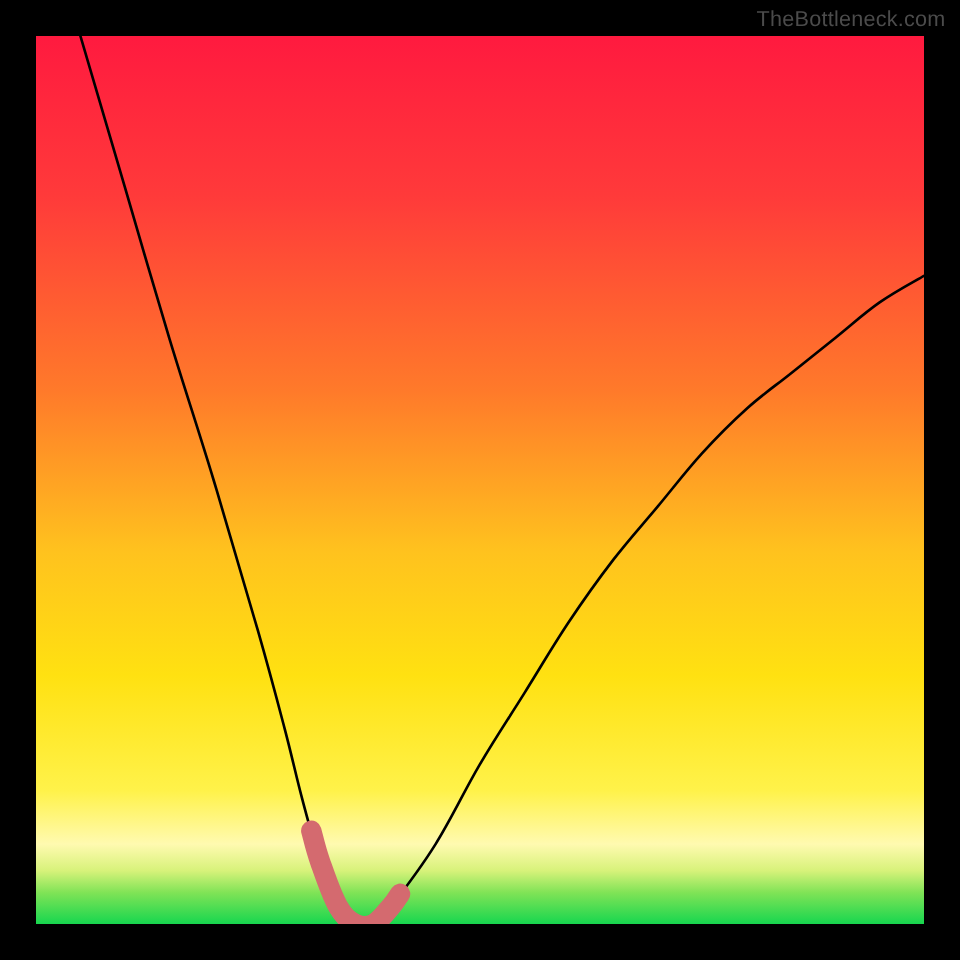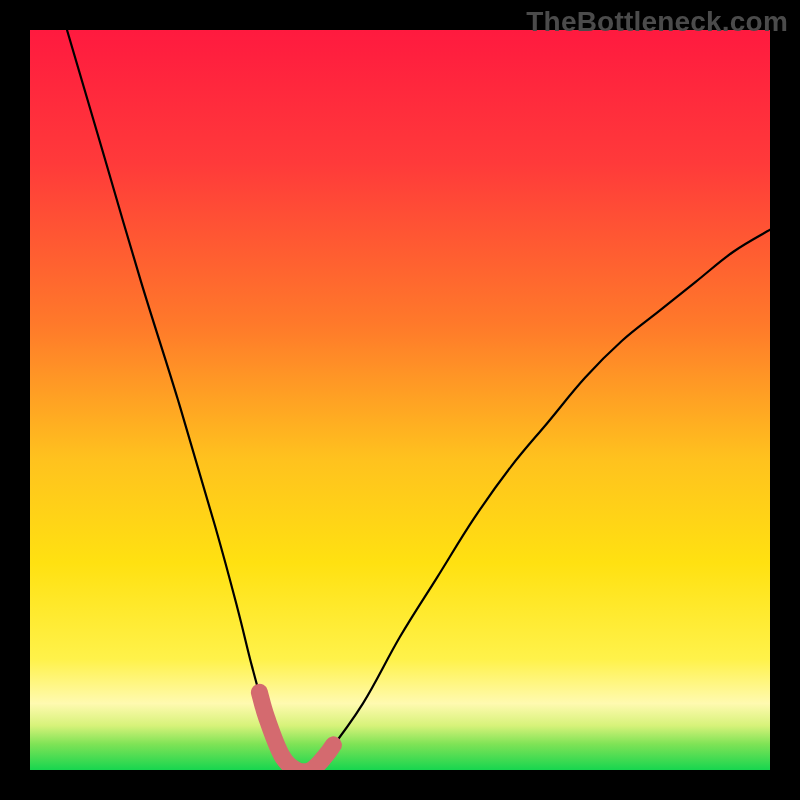--- a/index.html
+++ b/index.html
@@ -16,22 +16,22 @@
     left: 0;
     width: 800px;
     height: 800px;
     background: #000;
   }
   .watermark {
     position: absolute;
     top: 6px;
     right: 12px;
     color: #4b4b4b;
-    font-size: 28px;
-    font-weight: 700;
+    font-size: 18px;
+    font-weight: 400;
     letter-spacing: 0.2px;
     z-index: 10;
   }
   .plot {
     position: absolute;
     top: 30px;
     left: 30px;
     width: 740px;
     height: 740px;
     overflow: hidden;

